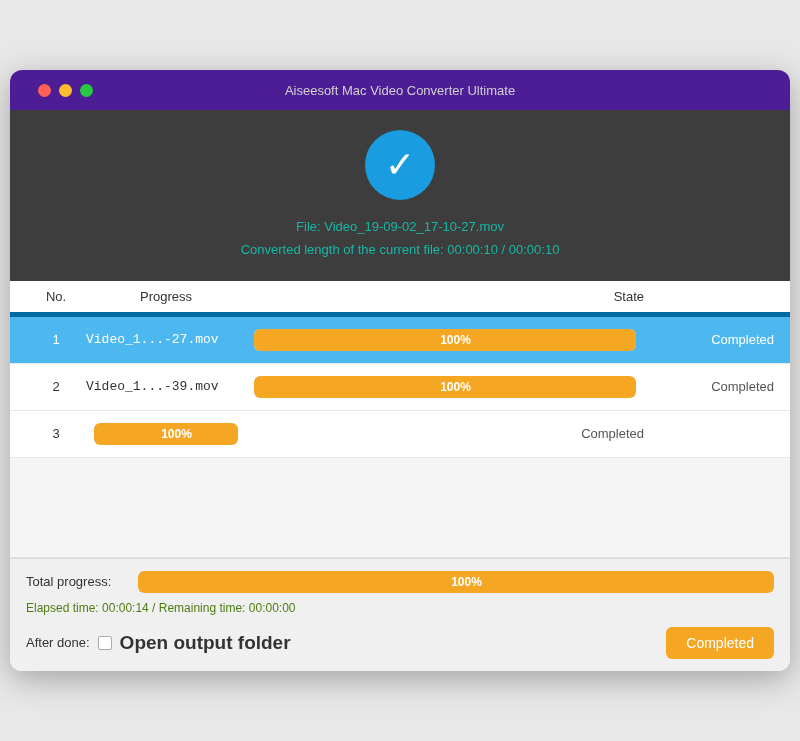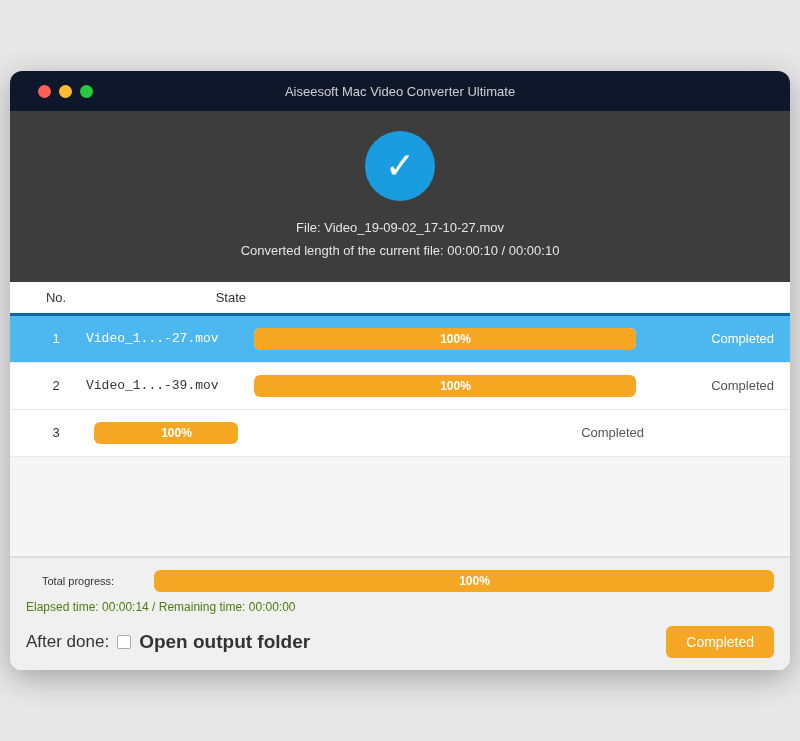--- a/index.html
+++ b/index.html
@@ -12,21 +12,21 @@
       min-height: 100vh;
     }
     .window {
       width: 780px;
       background: #ffffff;
       border-radius: 12px;
       box-shadow: 0 8px 32px rgba(0,0,0,0.3);
       overflow: hidden;
     }
     .titlebar {
-      background: #0f172a;
+      background: #4c1d95;
       padding: 12px 28px;
       display: flex;
       align-items: center;
       position: relative;
       min-height: 40px;
     }
     .traffic-lights {
       display: flex;
       gap: 8px;
       z-index: 1;
@@ -65,35 +65,35 @@
       align-items: center;
       justify-content: center;
       margin-bottom: 16px;
     }
     .check-icon {
       color: white;
       font-size: 36px;
       line-height: 1;
     }
     .file-info {
-      color: #e5e5e5;
+      color: #14b8a6;
       font-size: 13px;
       text-align: center;
       line-height: 1.7;
     }
     .table-container {
       background: #f5f5f5;
       padding: 0;
     }
     .table-header {
       display: grid;
       grid-template-columns: 60px 160px 1fr 130px;
       padding: 8px 16px;
       background: #ffffff;
-      border-bottom: 3px solid #0369a1;
+      border-bottom: 5px solid #0369a1;
       font-size: 13px;
       color: #333;
       font-weight: 500;
     }
     .table-row {
       display: grid;
       grid-template-columns: 60px 160px 1fr 130px;
       padding: 12px 16px;
       align-items: center;
       border-bottom: 1px solid #e8e8e8;
@@ -143,25 +143,24 @@
       padding: 12px 16px;
       border-top: 1px solid #ddd;
     }
     .total-progress-row {
       display: flex;
       align-items: center;
       gap: 12px;
       margin-bottom: 8px;
     }
     .total-label {
-      font-size: 11px;
+      font-size: 13px;
       color: #333;
       white-space: nowrap;
       min-width: 100px;
-      margin-left: 16px;
     }
     .total-bar-container {
       flex: 1;
       background: #e0e0e0;
       border-radius: 6px;
       height: 22px;
       overflow: hidden;
     }
     .total-bar-fill {
       background: #f5a623;
@@ -180,21 +179,21 @@
       display: flex;
       align-items: center;
       justify-content: space-between;
     }
     .after-done-left {
       display: flex;
       align-items: center;
       gap: 8px;
     }
     .after-done-label {
-      font-size: 17px;
+      font-size: 13px;
       color: #333;
     }
     .checkbox-custom {
       width: 14px;
       height: 14px;
       border: 1px solid #aaa;
       background: #fff;
       border-radius: 2px;
     }
     .open-folder-label {
@@ -237,20 +236,21 @@
     <div class="file-info">
       <div>File: Video_19-09-02_17-10-27.mov</div>
       <div>Converted length of the current file: 00:00:10 / 00:00:10</div>
     </div>
   </div>
 
   <div class="table-container">
 
     <div class="table-header">
       <div class="col-no">No.</div>
+      <div class="col-progress">Progress</div>
       <div class="col-state">State</div>
     </div>
 
     <div class="table-row selected">
       <div class="col-no row-num">1</div>
       <div class="row-name">Video_1...-27.mov</div>
       <div class="progress-bar-container">
         <div class="progress-bar-fill" style="width: 100%;">
           <span class="progress-label">100%</span>
         </div>

